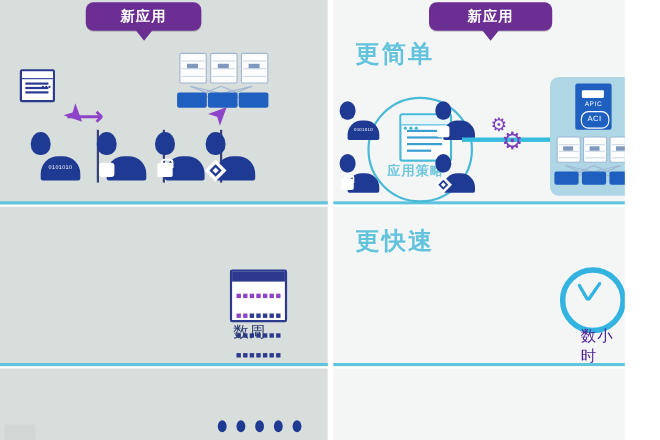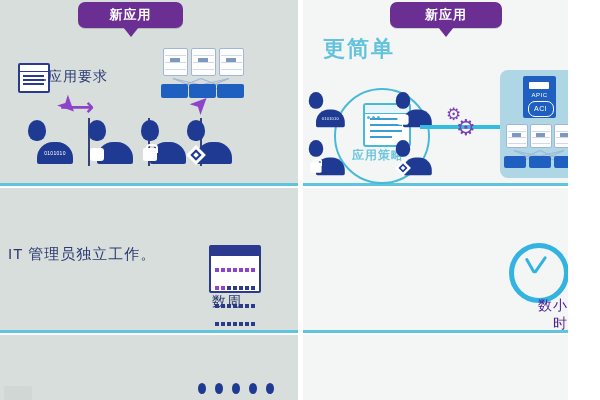--- a/index.html
+++ b/index.html
@@ -41,21 +41,21 @@
   .hd-faster{left:323px;top:204px;}
   .hd-eff{left:323px;top:345px;}
 
   .body-txt{position:absolute;font-size:14px;letter-spacing:1px;}
   .txt-left-it{left:8px;top:245px;color:#2b3a72;font-size:15px;}
   .txt-right-it{left:323px;top:248px;color:#7ec9e0;font-size:14px;}
   .txt-eff-left{left:6px;top:388px;color:#aeb6bb;font-size:13px;}
   .txt-eff-right{left:323px;top:386px;color:#cfe3ea;font-size:13px;}
 
   
-  .iconlabel{position:absolute;font-size:14px;letter-spacing:1px;text-align:right;}
+  .iconlabel{position:absolute;font-size:14px;letter-spacing:1px;}
 
   
   .win-ico{position:absolute;width:28px;height:26px;background:#fff;border:2px solid #2b3a8f;border-radius:2px;}
   .win-ico .bar{position:absolute;left:0;top:0;width:100%;height:6px;background:#fff;border-bottom:1px solid #2b3a8f;}
   .win-ico .dots{position:absolute;right:2px;top:1.5px;}
   .win-ico .dots i{display:inline-block;width:2px;height:2px;background:#2b3a8f;border-radius:50%;margin-left:1px;}
   .win-ico .line{position:absolute;left:3px;height:2px;background:#2b3a8f;}
   .lbl-req{position:absolute;left:48px;top:68px;color:#2b3a72;font-size:14px;letter-spacing:1px;}
 
   
@@ -139,21 +139,20 @@
   </div>
 
   <div class="win-ico" style="left:18px;top:63px;">
     <div class="bar">
       <span class="dots"><i></i><i></i><i></i></span>
     </div>
     <div class="line" style="top:10px;width:21px;"></div>
     <div class="line" style="top:14px;width:21px;"></div>
     <div class="line" style="top:18px;width:21px;"></div>
   </div>
-  <div class="lbl-req">应用要求</div>
 
   <div class="arrow" style="left:60px;top:95px;">⟶</div>
   <div class="arrow" style="left:58px;top:93px;transform:rotate(45deg);">➤</div>
   <div class="arrow" style="left:190px;top:92px;transform:rotate(-45deg);">➤</div>
 
   <div class="rack" style="left:163px;top:48px;width:80px;height:50px;">
     <div class="srv" style="left:0;top:0;">
         <div class="s" style="top:0"></div>
         <div class="s" style="top:7px"></div>
         <div class="chip" style="top:9px"></div>
@@ -279,33 +278,33 @@
     <div class="lnk" style="left:14px;top:80px;width:54px;transform:rotate(13deg);"></div>
     <div class="lnk" style="left:40px;top:80px;width:28px;transform:rotate(24deg);"></div>
     <div class="lnk" style="left:40px;top:80px;width:28px;transform:rotate(156deg);"></div>
     <div class="lnk" style="left:64px;top:80px;width:28px;transform:rotate(156deg);"></div>
     <div class="lnk" style="left:64px;top:80px;width:54px;transform:rotate(167deg);"></div>
     <div class="sw" style="left:4px;top:86px;width:22px;height:12px;"></div>
     <div class="sw" style="left:29px;top:86px;width:22px;height:12px;"></div>
     <div class="sw" style="left:54px;top:86px;width:22px;height:12px;"></div>
   </div>
 
-  <div class="body-txt txt-left-it">IT 管理员独立工作。</div>
 
   <div class="cal" style="left:209px;top:245px;">
     <div class="top"></div>
     <div class="grid">
       <i class="p"></i><i class="p"></i><i class="p"></i><i class="p"></i><i class="p"></i><i class="p"></i><i class="p"></i>
       <i class="p"></i><i class="p"></i><i></i><i></i><i></i><i></i><i></i>
       <i></i><i></i><i></i><i></i><i></i><i></i><i></i>
       <i></i><i></i><i></i><i></i><i></i><i></i><i></i>
     </div>
   </div>
   <div class="iconlabel" style="left:212px;top:293px;color:#2b3a72;">数周</div>
 
+  <div class="hd hd-faster">更快速</div>
 
   <div class="clock" style="left:509px;top:243px;">
     <div class="h" style="left:19px;top:8px;width:3px;height:17px;transform:rotate(-30deg);"></div>
     <div class="h" style="left:19px;top:5px;width:3px;height:20px;transform:rotate(35deg);"></div>
   </div>
   <div class="iconlabel" style="left:528px;top:297px;color:#4c1d95;">数小时</div>
 
   <div class="dotrow" style="left:198px;top:380px;">
     <i></i><i></i><i></i><i></i><i></i>
   </div>

